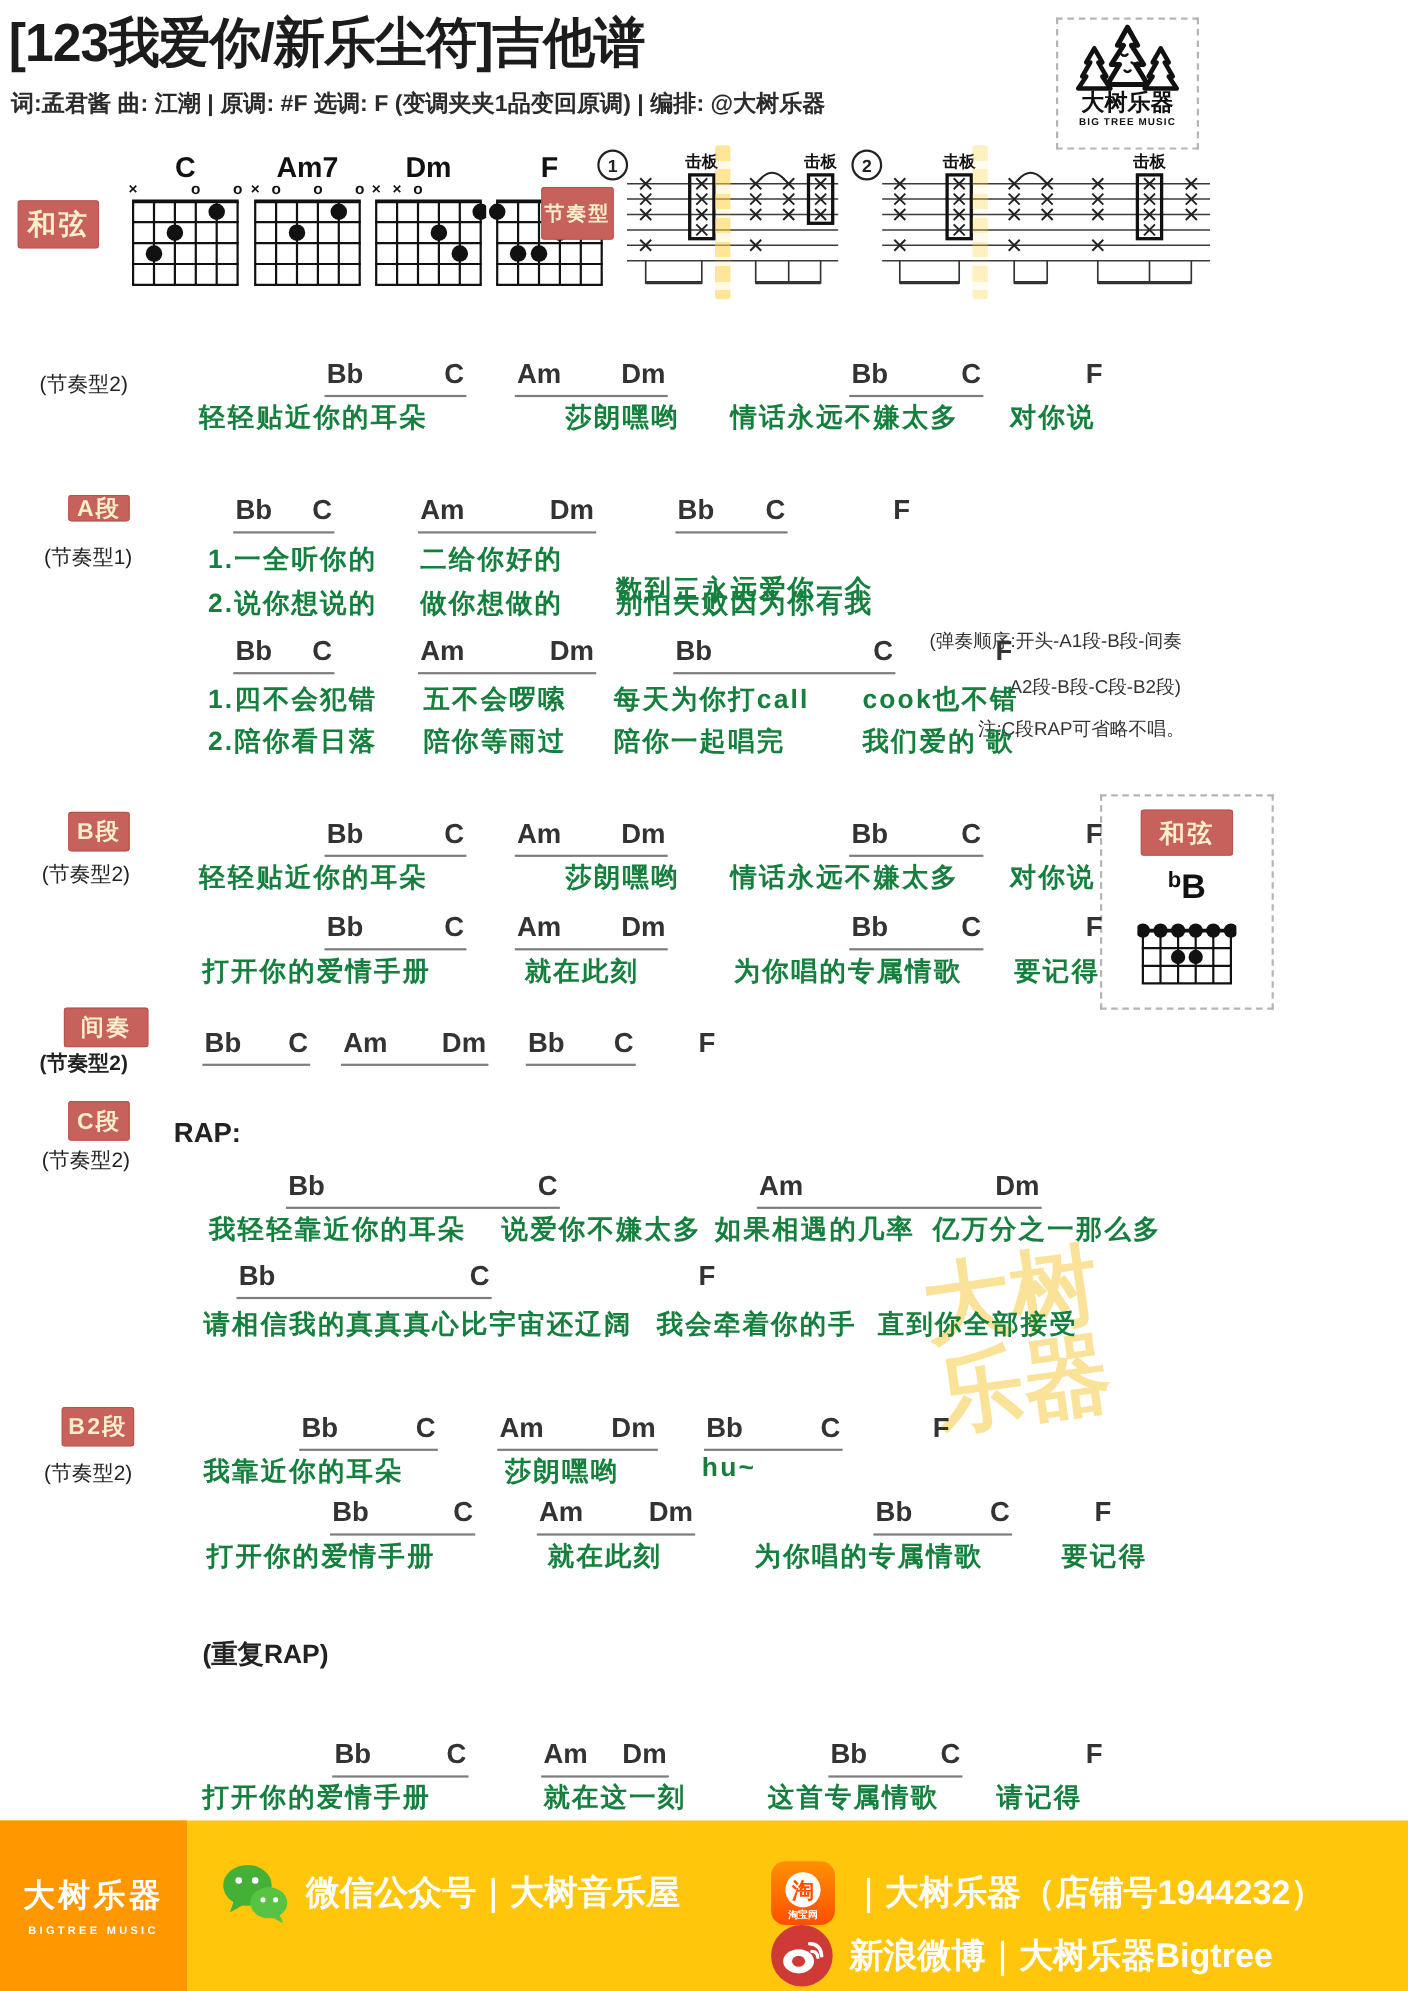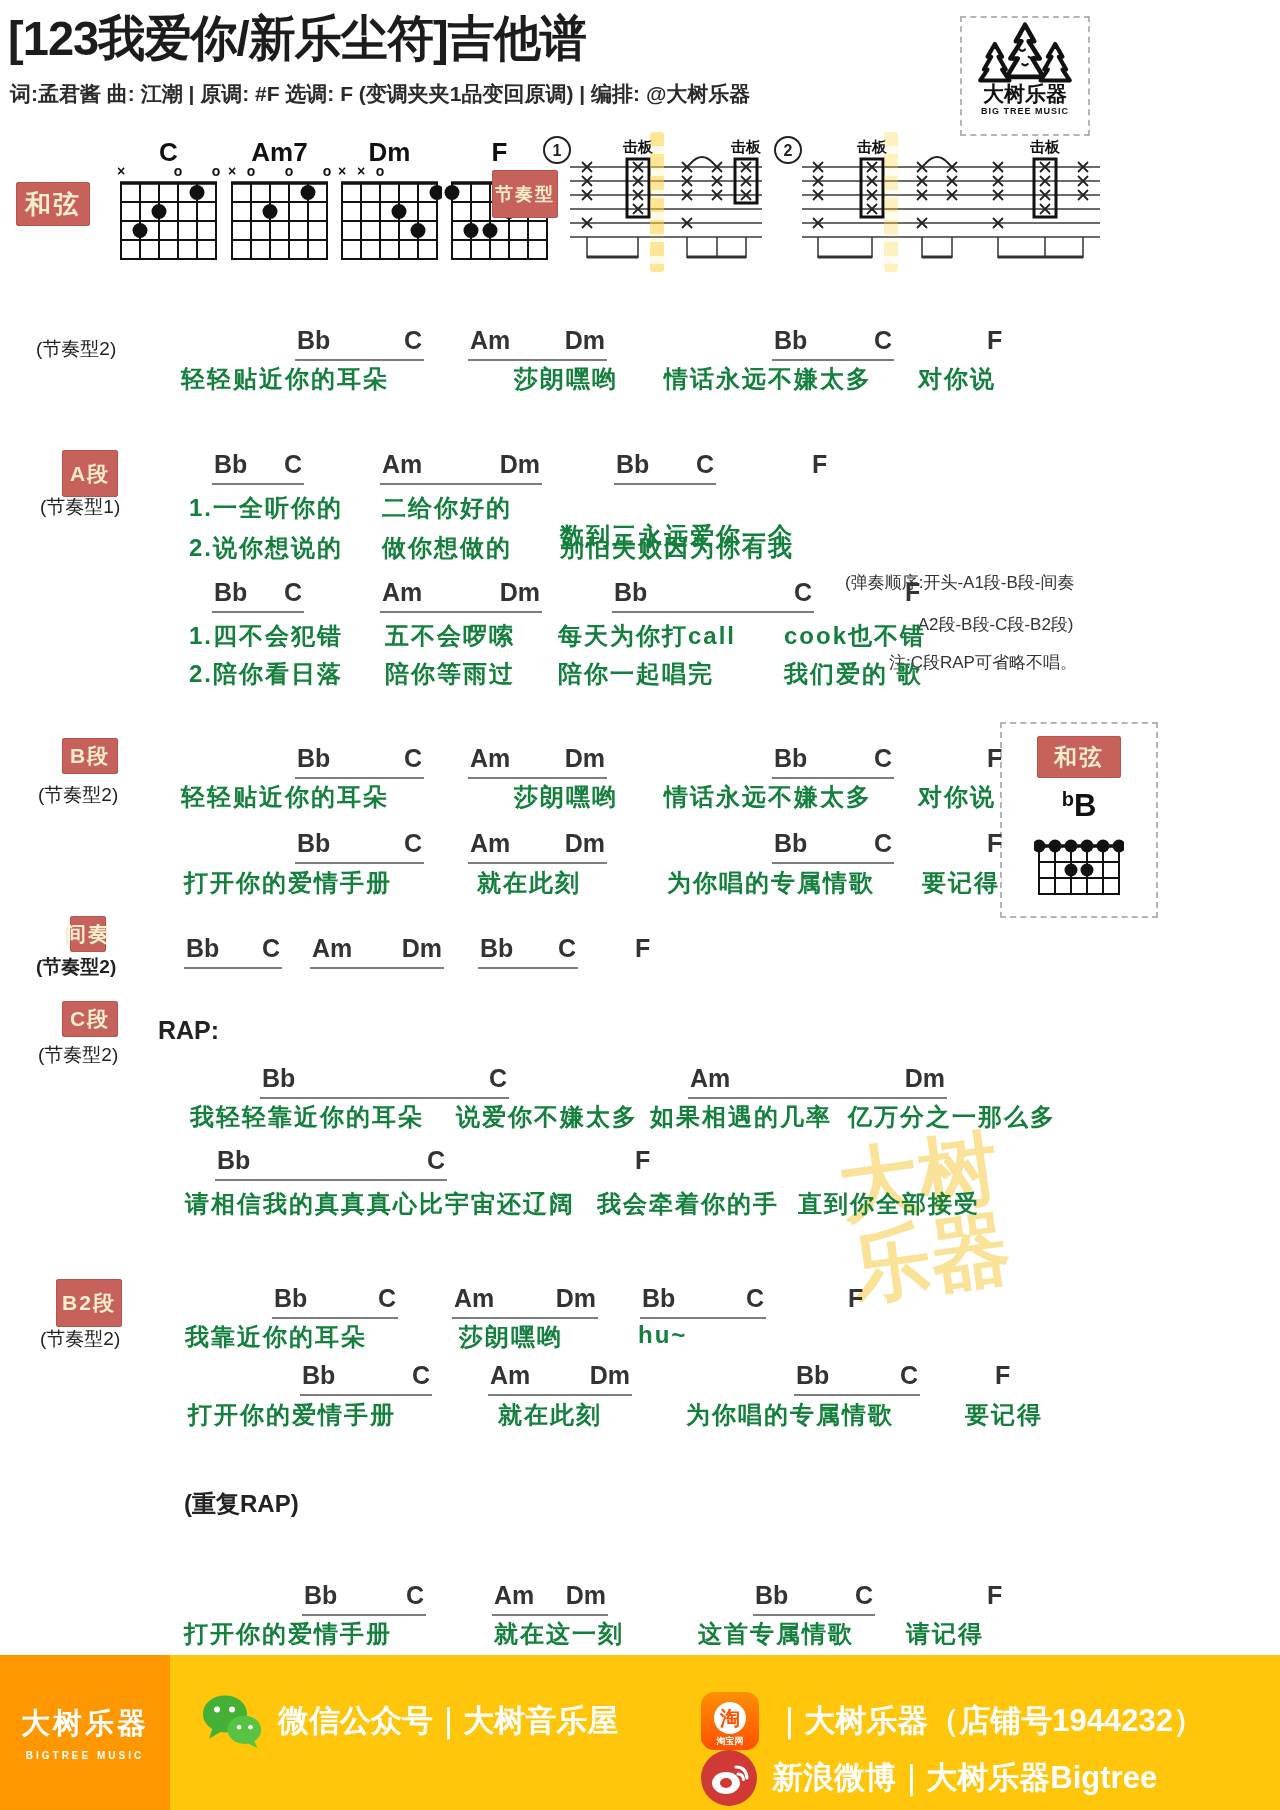--- a/index.html
+++ b/index.html
@@ -299,21 +299,21 @@
         <span>Bb</span>
         <span>C</span>
       </div>
       <div class="chord-group" style="left: 985px; top: 326px;">
         <span>F</span>
       </div>
       <div class="lyric" style="left: 181px; top: 363px;">轻轻贴近你的耳朵</div>
       <div class="lyric" style="left: 514px; top: 363px;">莎朗嘿哟</div>
       <div class="lyric" style="left: 664px; top: 363px;">情话永远不嫌太多</div>
       <div class="lyric" style="left: 918px; top: 363px;">对你说</div>
-      <div class="badge" style="left: 62px; top: 450px; width: 56px; height: 47px; font-size: 21px;">A段</div>
+      <div class="badge" style="left: 62px; top: 450px; width: 56px; height: 24px; font-size: 21px;">A段</div>
       <div class="sublabel" style="left: 40px; top: 494px;">(节奏型1)</div>
       <div class="chord-group u" style="left: 212px; top: 450px; width: 88px;">
         <span>Bb</span>
         <span>C</span>
       </div>
       <div class="chord-group u" style="left: 380px; top: 450px; width: 158px;">
         <span>Am</span>
         <span>Dm</span>
       </div>
       <div class="chord-group u" style="left: 614px; top: 450px; width: 98px;">
@@ -385,21 +385,21 @@
         <span>Bb</span>
         <span>C</span>
       </div>
       <div class="chord-group" style="left: 985px; top: 829px;">
         <span>F</span>
       </div>
       <div class="lyric" style="left: 184px; top: 867px;">打开你的爱情手册</div>
       <div class="lyric" style="left: 477px; top: 867px;">就在此刻</div>
       <div class="lyric" style="left: 667px; top: 867px;">为你唱的专属情歌</div>
       <div class="lyric" style="left: 922px; top: 867px;">要记得</div>
-      <div class="badge" style="left: 58px; top: 916px; width: 36px; height: 36px; font-size: 21px; margin-left: 12px;">间奏</div>
+      <div class="badge" style="left: 58px; top: 916px; width: 77px; height: 36px; font-size: 21px;">间奏</div>
       <div class="chord-group u" style="left: 184px; top: 934px; width: 94px;">
         <span>Bb</span>
         <span>C</span>
       </div>
       <div class="chord-group u" style="left: 310px; top: 934px; width: 130px;">
         <span>Am</span>
         <span>Dm</span>
       </div>
       <div class="chord-group u" style="left: 478px; top: 934px; width: 96px;">
         <span>Bb</span>
@@ -427,21 +427,21 @@
       <div class="chord-group u" style="left: 215px; top: 1146px; width: 228px;">
         <span>Bb</span>
         <span>C</span>
       </div>
       <div class="chord-group" style="left: 633px; top: 1146px;">
         <span>F</span>
       </div>
       <div class="lyric" style="left: 185px; top: 1188px;">请相信我的真真真心比宇宙还辽阔</div>
       <div class="lyric" style="left: 597px; top: 1188px;">我会牵着你的手</div>
       <div class="lyric" style="left: 798px; top: 1188px;">直到你全部接受</div>
-      <div class="badge" style="left: 56px; top: 1279px; width: 66px; height: 48px; font-size: 21px;">B2段</div>
+      <div class="badge" style="left: 56px; top: 1279px; width: 66px; height: 36px; font-size: 21px;">B2段</div>
       <div class="sublabel" style="left: 40px; top: 1326px;">(节奏型2)</div>
       <div class="chord-group u" style="left: 272px; top: 1284px; width: 122px;">
         <span>Bb</span>
         <span>C</span>
       </div>
       <div class="chord-group u" style="left: 452px; top: 1284px; width: 142px;">
         <span>Am</span>
         <span>Dm</span>
       </div>
       <div class="chord-group u" style="left: 640px; top: 1284px; width: 122px;">

